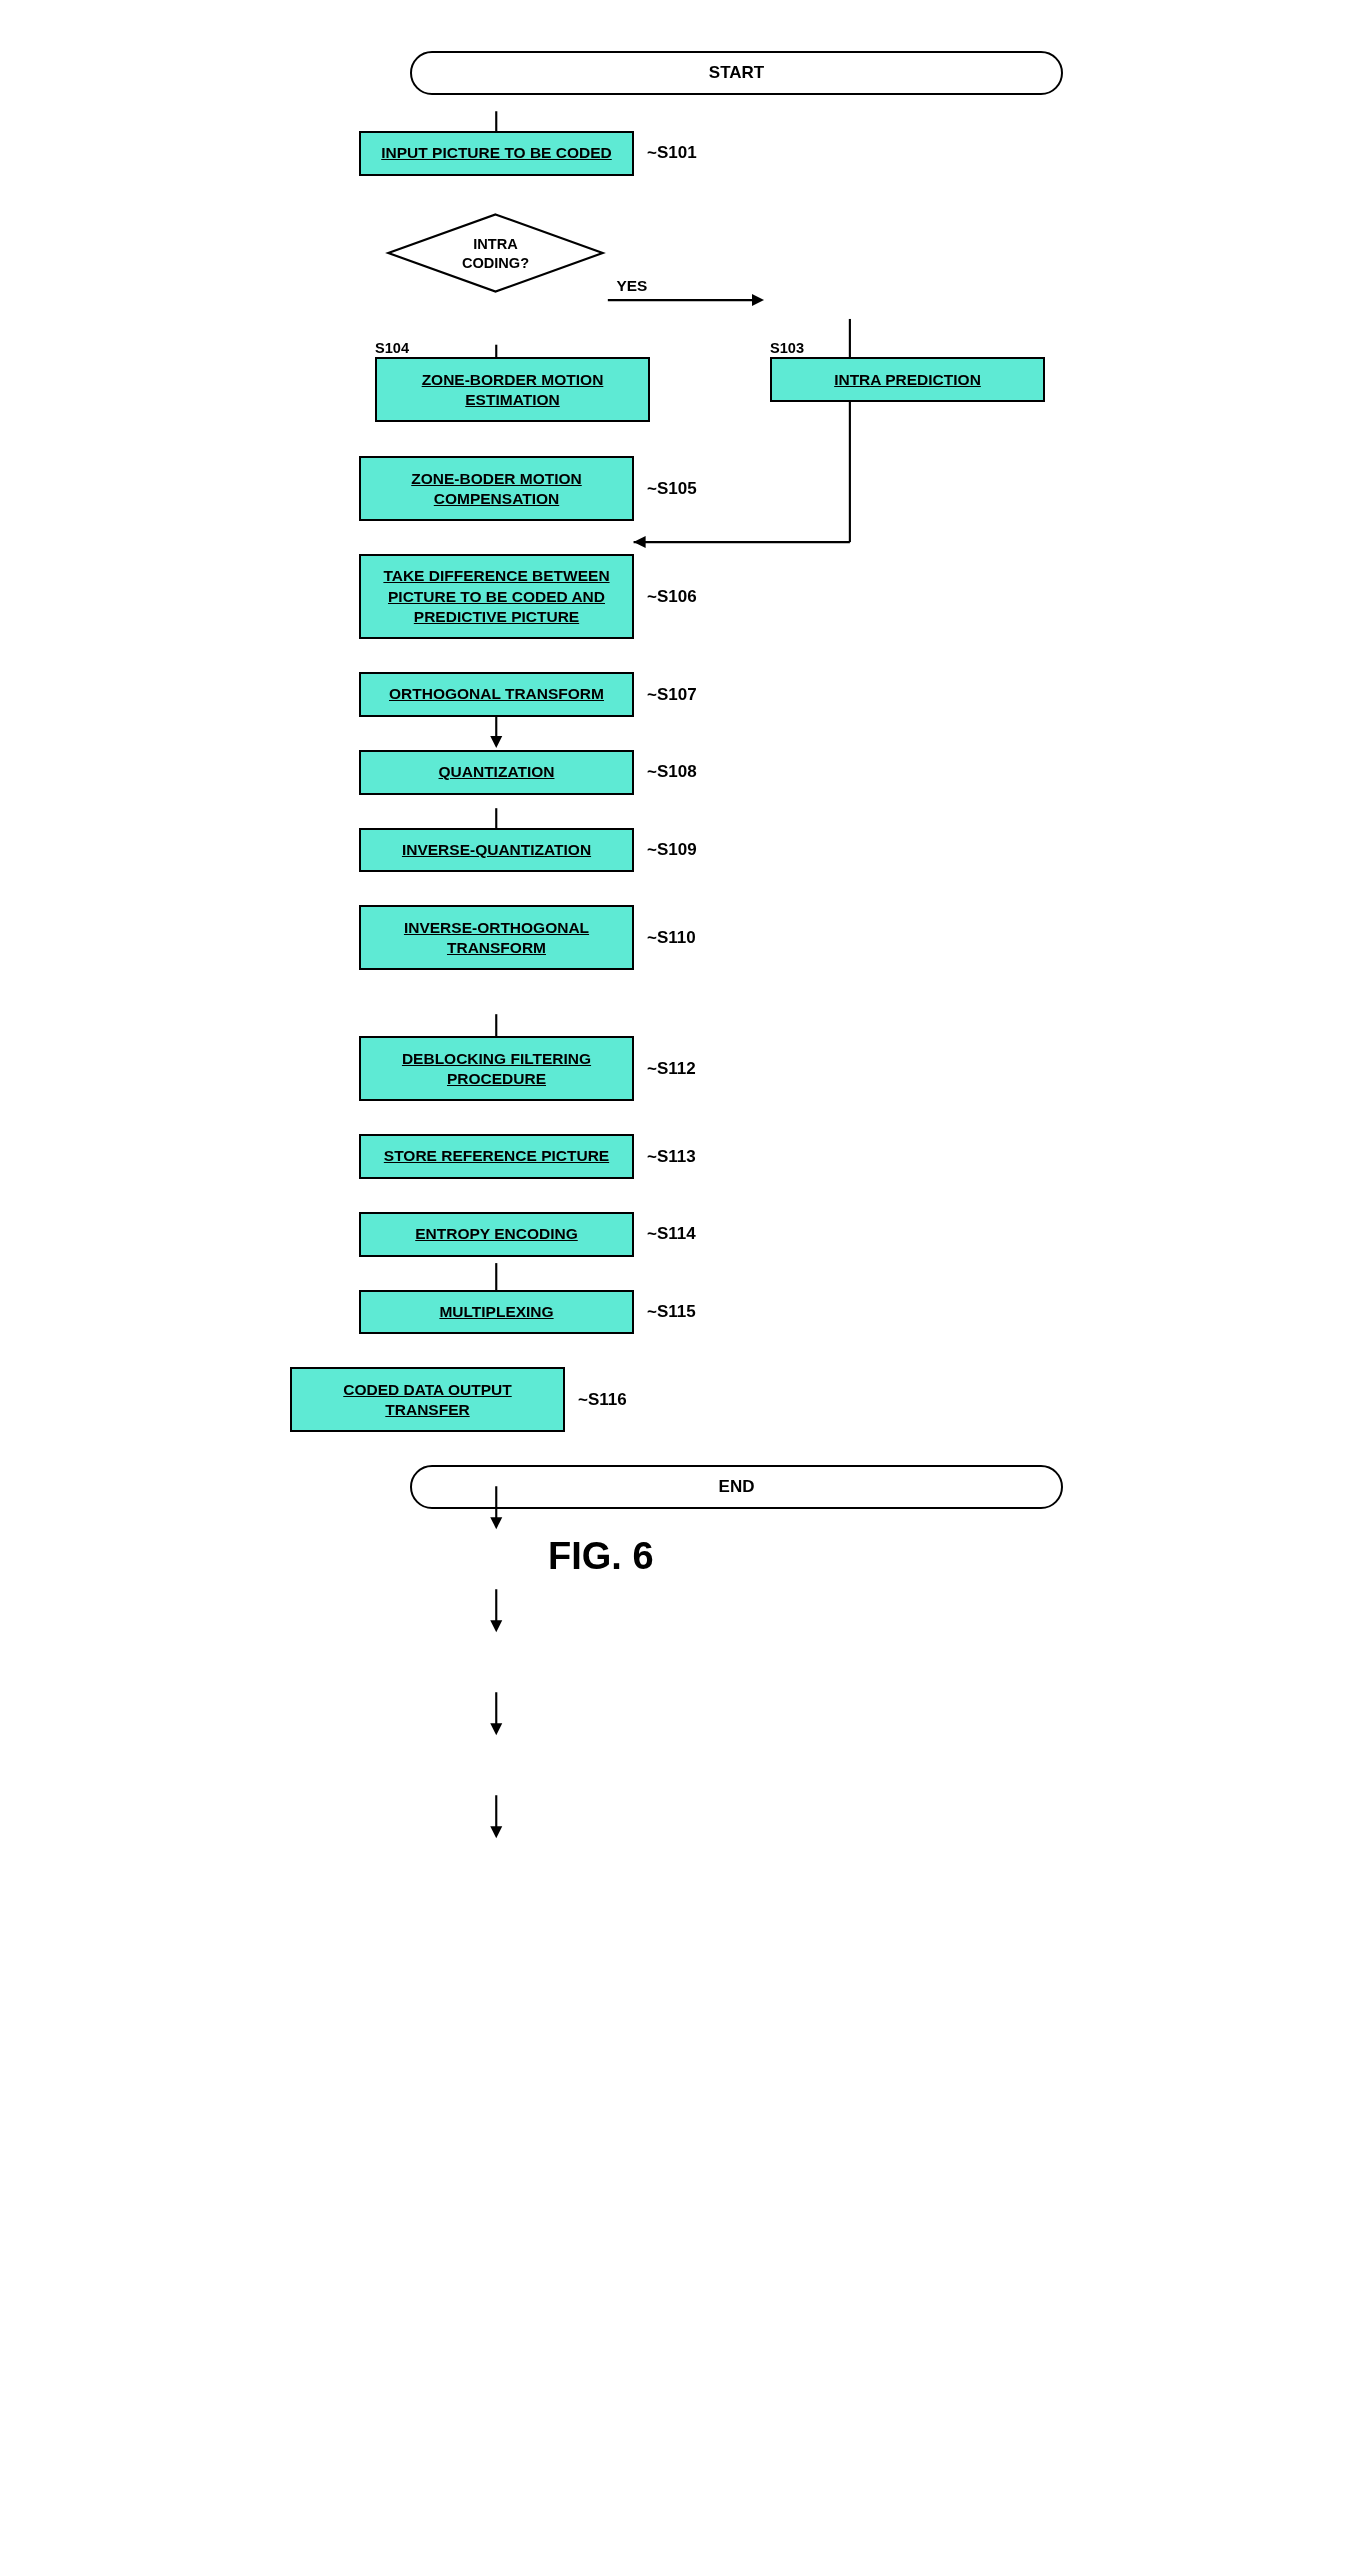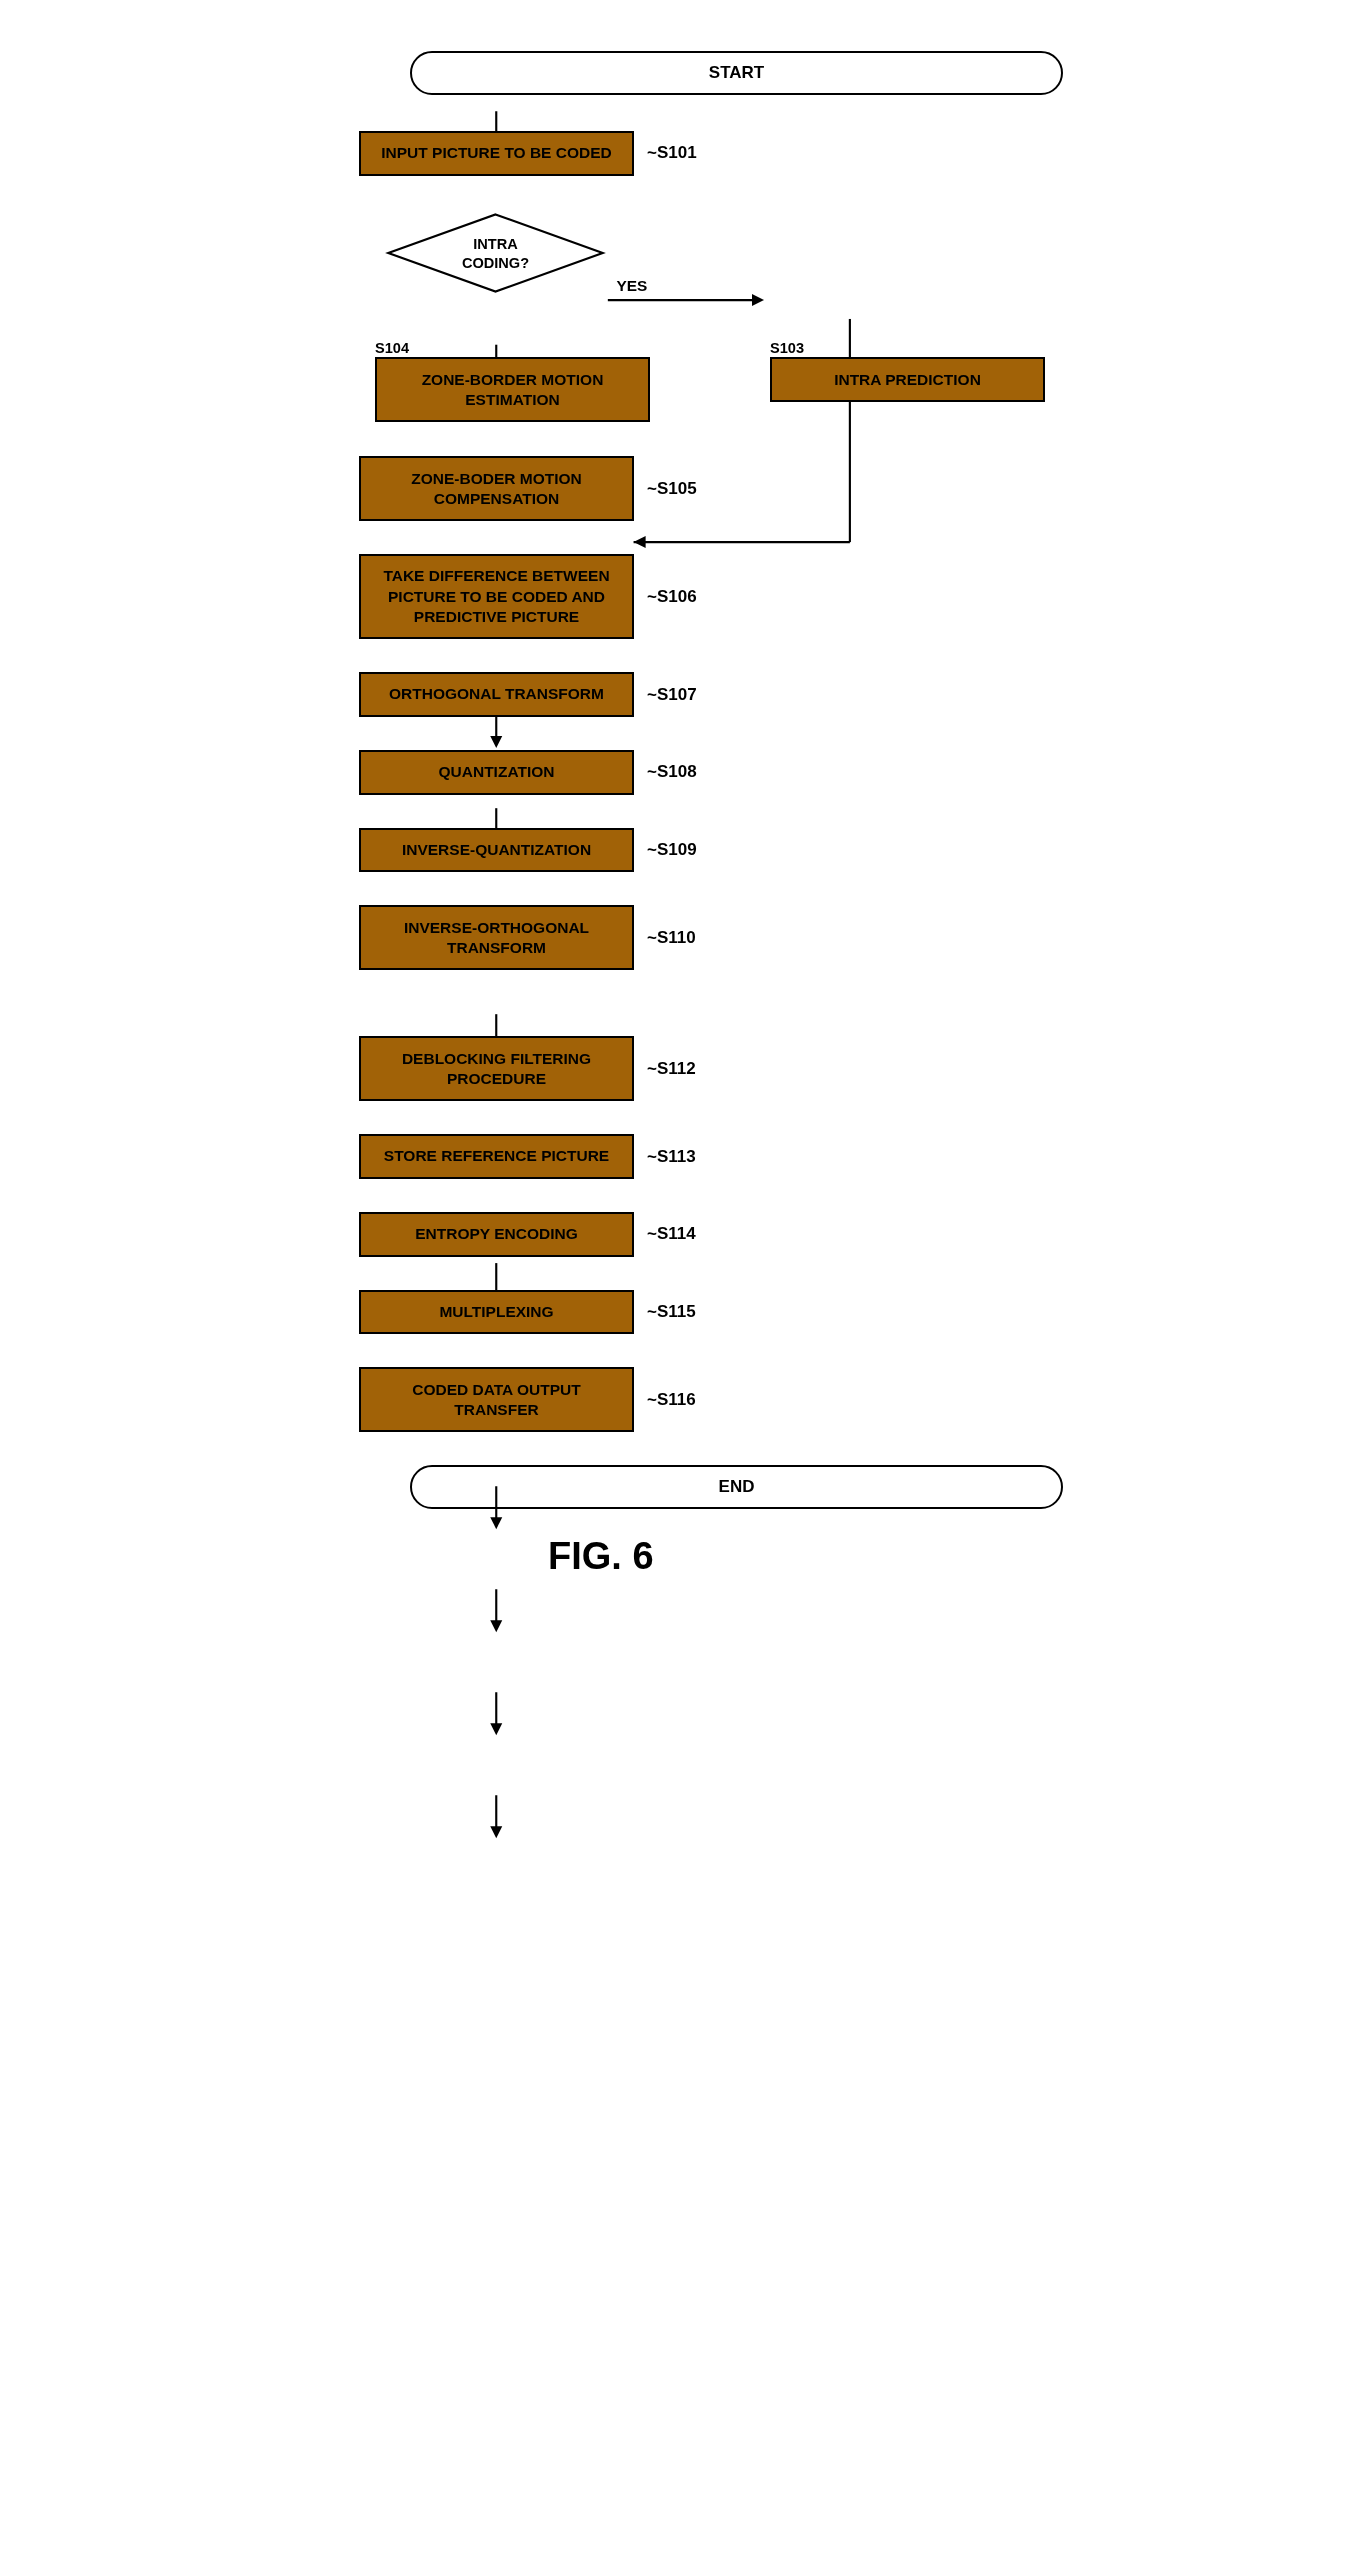--- a/index.html
+++ b/index.html
@@ -28,24 +28,25 @@
       background: #fff;
       min-width: 172px;
     }
     
     .rect-box {
       border: 2.1px solid #000;
       padding: 10.3px 17px;
       text-align: center;
       font-size: 15.5px;
       font-weight: bold;
-      background: #a16207;
+      background: #5eead4;
       min-width: 275px;
       max-width: 275px;
       line-height: 1.3;
+      text-decoration: underline;
     }
     
     .step-row {
       display: flex;
       align-items: center;
       position: relative;
     }
     .step-label {
       font-size: 17px;
       font-weight: bold;
@@ -268,21 +269,21 @@
   <div class="step-row">
     <div class="rect-box" style="margin-left:69px;">
       <span>MULTIPLEXING</span>
     </div>
     <div class="step-label">S115</div>
   </div>
 
   <div style="height:33px;"></div>
 
   <div class="step-row">
-    <div class="rect-box" style="margin-left:69px;">
+    <div class="rect-box" style="">
       <span>CODED DATA OUTPUT TRANSFER</span>
     </div>
     <div class="step-label">S116</div>
   </div>
 
   <div style="height:33px;"></div>
 
   <div style="margin-left:120px;">
     <div class="rounded-box">END</div>
   </div>

